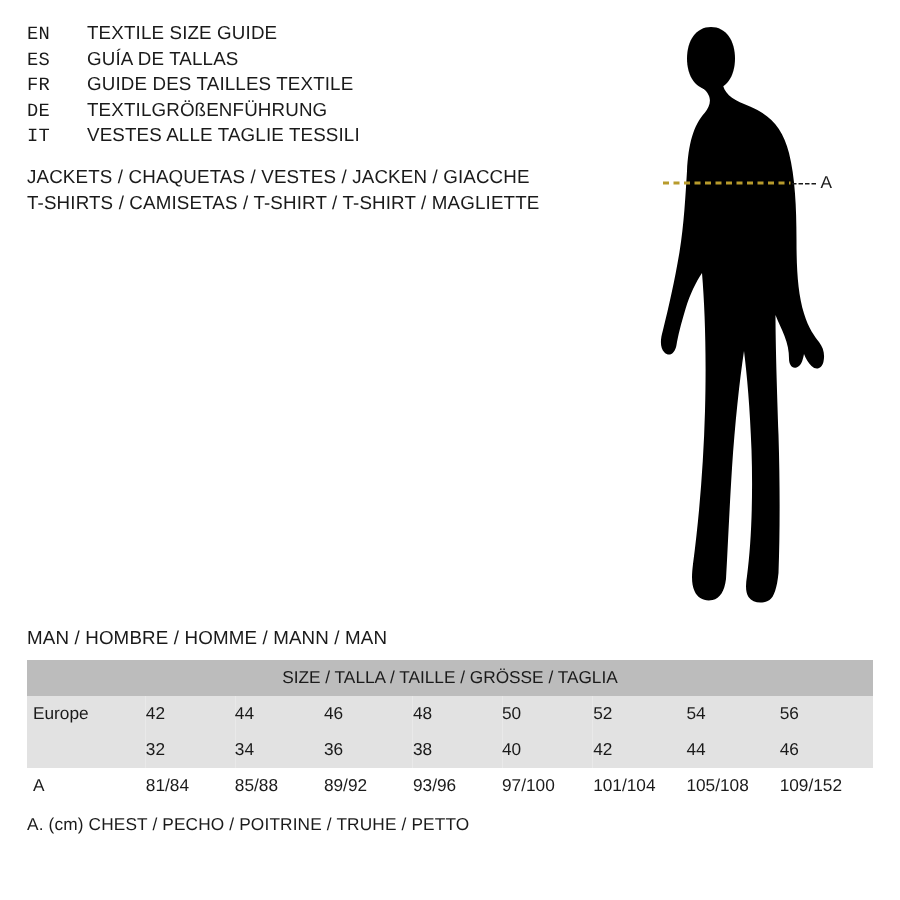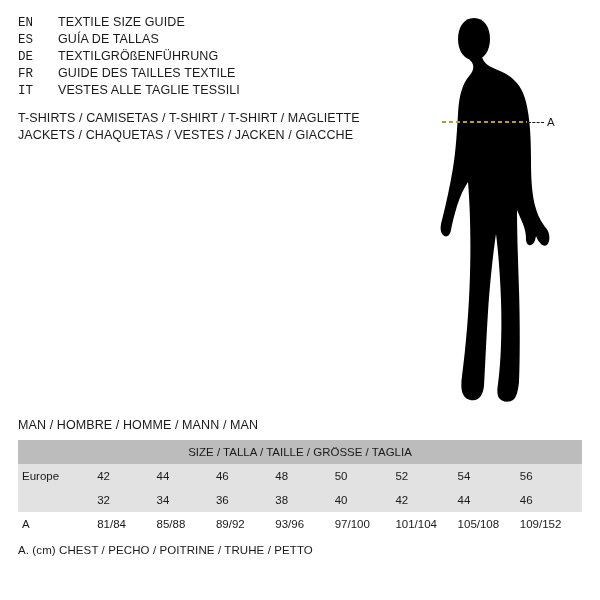--- a/index.html
+++ b/index.html
@@ -144,36 +144,36 @@
   <div class="lang-block">
     <div class="lang-row">
       <span class="lang-code">EN</span>
       <span class="lang-text">TEXTILE SIZE GUIDE</span>
     </div>
     <div class="lang-row">
       <span class="lang-code">ES</span>
       <span class="lang-text">GUÍA DE TALLAS</span>
     </div>
     <div class="lang-row">
+      <span class="lang-code">FR</span>
+      <span class="lang-text">GUIDE DES TAILLES TEXTILE</span>
+    </div>
+    <div class="lang-row">
       <span class="lang-code">DE</span>
       <span class="lang-text">TEXTILGRÖßENFÜHRUNG</span>
     </div>
     <div class="lang-row">
-      <span class="lang-code">FR</span>
-      <span class="lang-text">GUIDE DES TAILLES TEXTILE</span>
-    </div>
-    <div class="lang-row">
       <span class="lang-code">IT</span>
       <span class="lang-text">VESTES ALLE TAGLIE TESSILI</span>
     </div>
   </div>
 
   <div class="cat-block">
+    <div class="cat-line">JACKETS / CHAQUETAS / VESTES / JACKEN / GIACCHE</div>
     <div class="cat-line">T-SHIRTS / CAMISETAS / T-SHIRT / T-SHIRT / MAGLIETTE</div>
-    <div class="cat-line">JACKETS / CHAQUETAS / VESTES / JACKEN / GIACCHE</div>
   </div>
 
   <div class="figure-wrap">
     <svg class="figure-svg" width="200" height="395" viewBox="0 0 200 395">
 
       <path fill="#000000" d="M74,8 C64,8 58,17 58,29 C58,41 64,50 74,50 C84,50 90,41 90,29 C90,17 84,8 74,8 Z"></path>
 
       <path fill="#000000" d="
         M66,47
         L82,47

